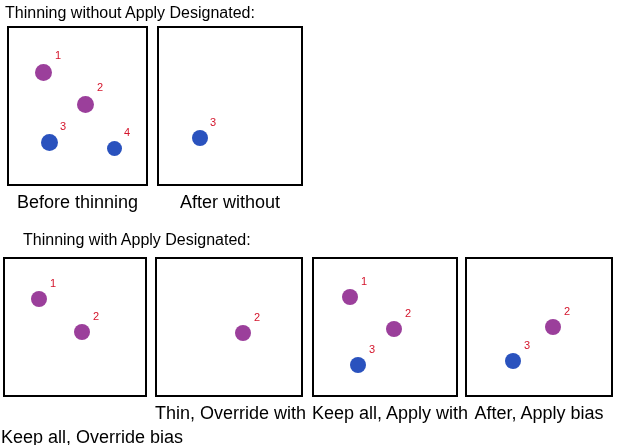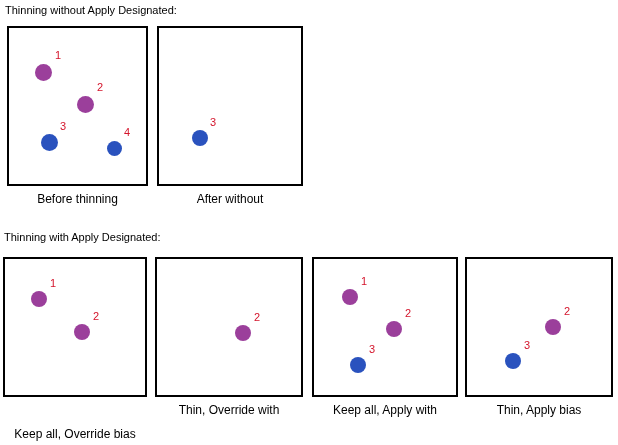--- a/index.html
+++ b/index.html
@@ -10,36 +10,36 @@
     width: 618px;
     height: 445px;
     background: #ffffff;
     font-family: "Liberation Sans", sans-serif;
     color: #000000;
     position: relative;
     overflow: hidden;
   }
   .section-title {
     position: absolute;
-    font-size: 11px;
+    font-size: 16px;
     color: #000000;
     white-space: nowrap;
   }
   #title-1 { left: 5px; top: 4px; }
-  #title-2 { left: 4px; top: 231px; }
+  #title-2 { left: 23px; top: 231px; }
 
   .panel {
     position: absolute;
     box-sizing: border-box;
     border: 2px solid #000000;
     background: #ffffff;
   }
   .caption {
     position: absolute;
-    font-size: 12px;
+    font-size: 18px;
     color: #000000;
     white-space: nowrap;
     text-align: center;
   }
   .dot {
     position: absolute;
     border-radius: 50%;
     box-sizing: border-box;
   }
   .dot-label {
@@ -115,13 +115,13 @@
 </div>
 <div class="caption" style="left:312px; top:403px; width:146px;">Keep all, Apply with</div>
 
 <div class="panel" id="panel-thin-apply">
   <span class="dot" style="left:78px; top:60px; width:16px; height:16px; background:#9b3f9b;"></span>
   <span class="dot-label" style="left:97px; top:47px;">2</span>
 
   <span class="dot" style="left:38px; top:94px; width:16px; height:16px; background:#2a52be;"></span>
   <span class="dot-label" style="left:57px; top:81px;">3</span>
 </div>
-<div class="caption" style="left:465px; top:403px; width:148px;">Thin, Apply bias</div>
+<div class="caption" style="left:465px; top:403px; width:148px;">After, Apply bias</div>
 
 </body></html>

